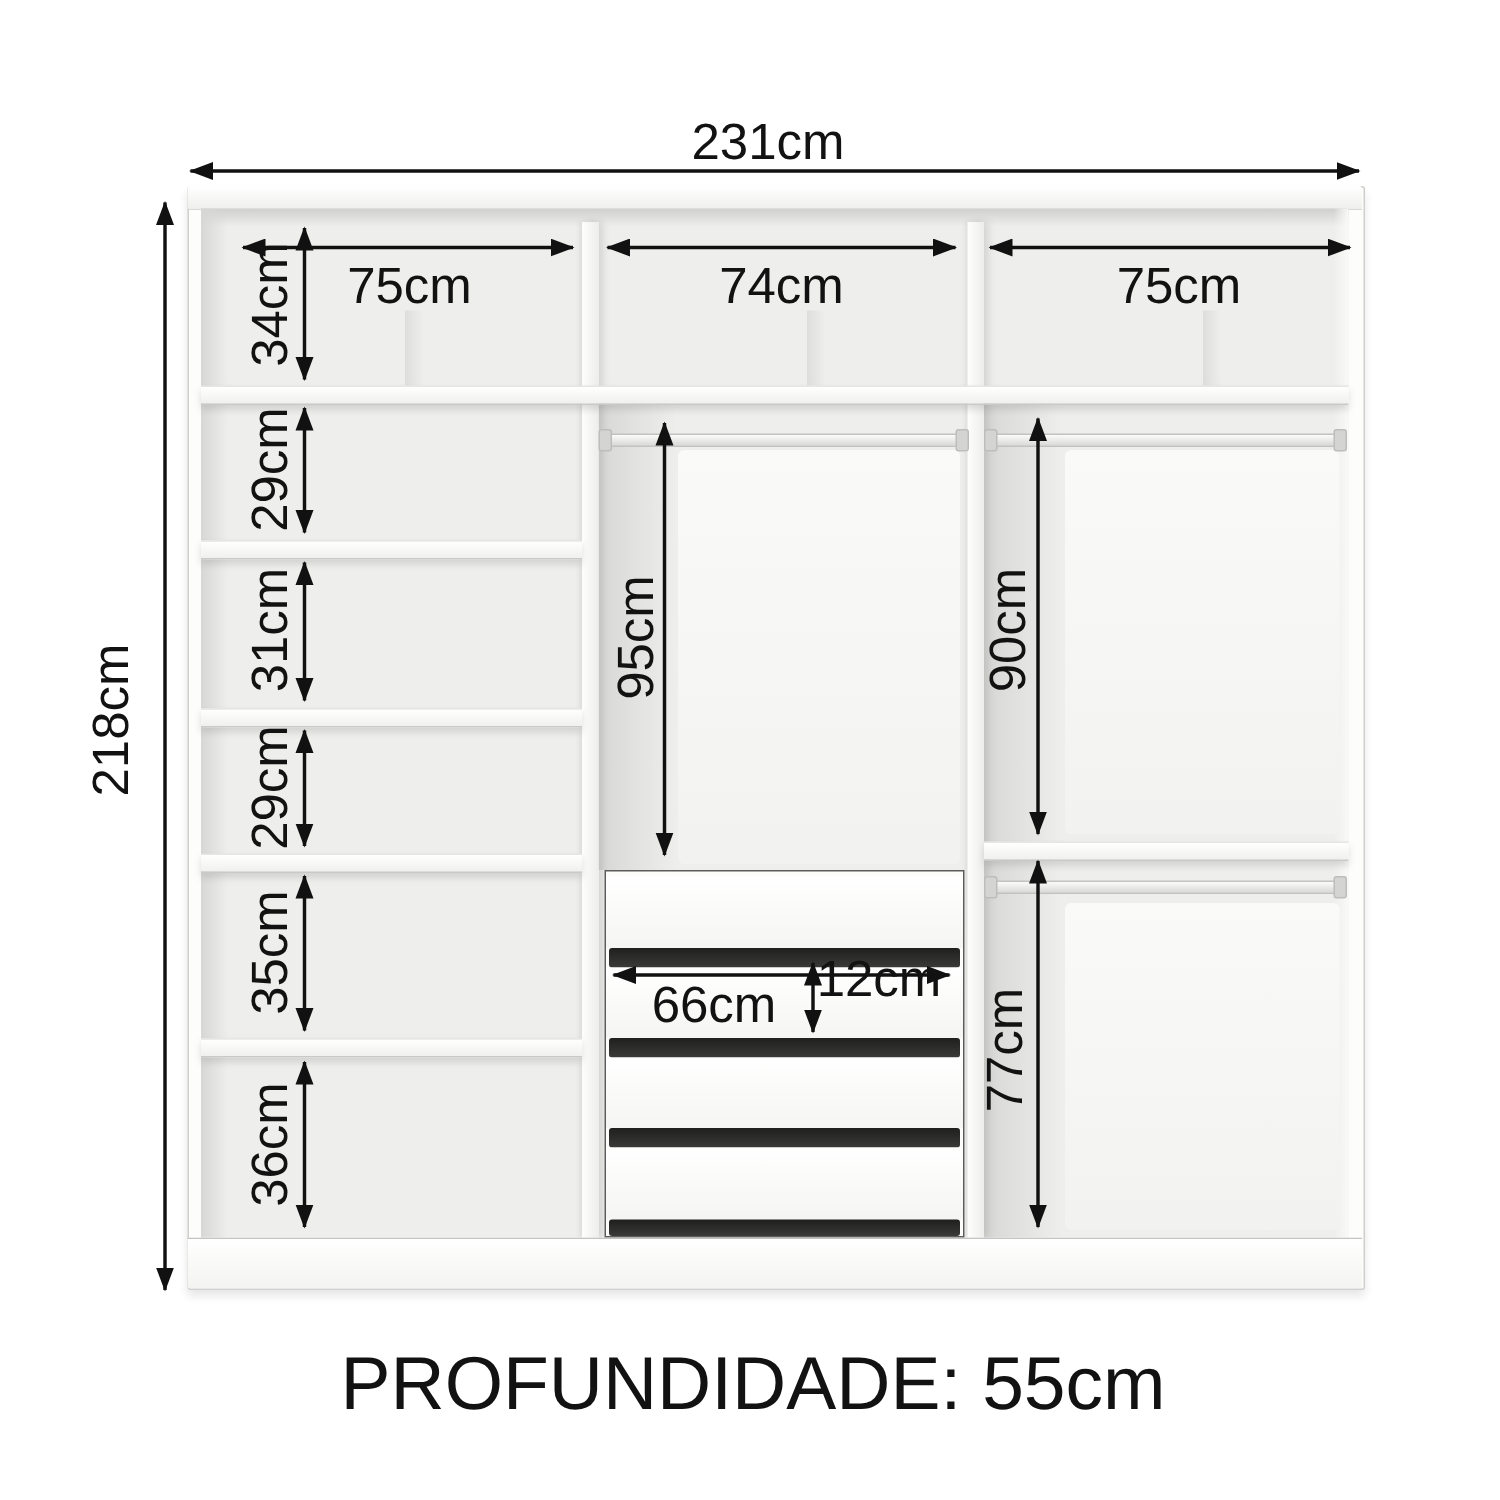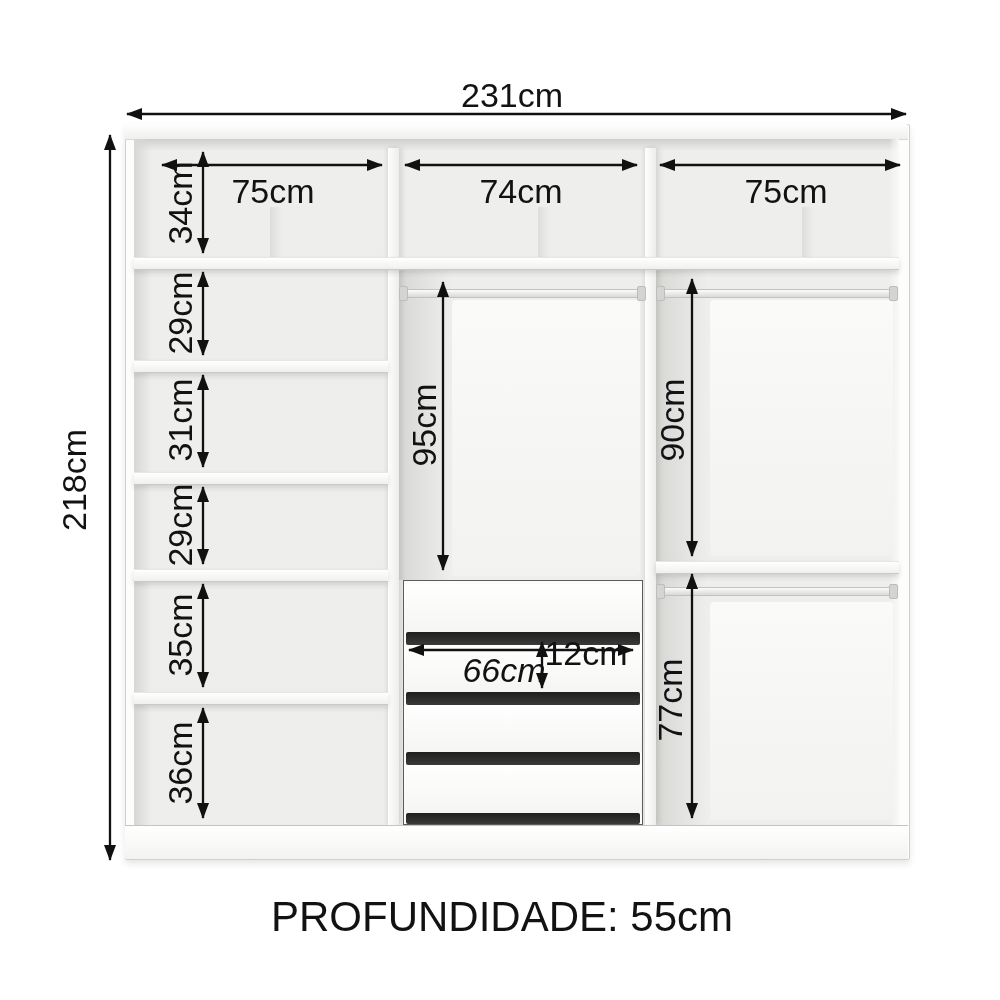--- a/index.html
+++ b/index.html
@@ -44,21 +44,21 @@
   .drawer-face{left:0;width:238px;background:linear-gradient(#ffffff,#f5f5f3);}
   .drawer-gap{left:2px;width:234px;background:linear-gradient(#1f1f1f,#3a3a38);border-radius:2px;}
   
   .dims-svg{left:0;top:0;width:1000px;height:1000px;pointer-events:none;}
   .dim-label{
     font-size:34px;line-height:1;white-space:nowrap;color:#121212;
     transform:translate(-50%,-50%);
   }
   .dim-label.rot{transform:translate(-50%,-50%) rotate(-90deg);}
   .depth-label{
-    font-size:42px;color:#121212;white-space:nowrap;transform:translate(-50%,0);
+    font-size:50px;color:#121212;white-space:nowrap;transform:translate(-50%,0);
   }
 </style>
 </head>
 <body>
 
 <div class="canvas">
 
   <div class="abs body-outer"></div>
   <div class="abs top-cap"></div>
   <div class="abs interior"></div>
@@ -155,18 +155,18 @@
   <div class="abs dim-label rot" style="left:180px;top:313px;">29cm</div>
   <div class="abs dim-label rot" style="left:180px;top:420px;">31cm</div>
   <div class="abs dim-label rot" style="left:180px;top:525px;">29cm</div>
   <div class="abs dim-label rot" style="left:180px;top:635px;">35cm</div>
   <div class="abs dim-label rot" style="left:180px;top:763px;">36cm</div>
 
   <div class="abs dim-label rot" style="left:424px;top:425px;">95cm</div>
   <div class="abs dim-label rot" style="left:672px;top:420px;">90cm</div>
   <div class="abs dim-label rot" style="left:670px;top:700px;">77cm</div>
 
-  <div class="abs dim-label" style="left:504px;top:670px;font-style:italic;">66cm</div>
+  <div class="abs dim-label" style="left:476px;top:670px;">66cm</div>
   <div class="abs dim-label" style="left:586px;top:653px;">12cm</div>
 
   <div class="abs depth-label" style="left:502px;top:893px;">PROFUNDIDADE: 55cm</div>
 
 </div>
 
 </body></html>

